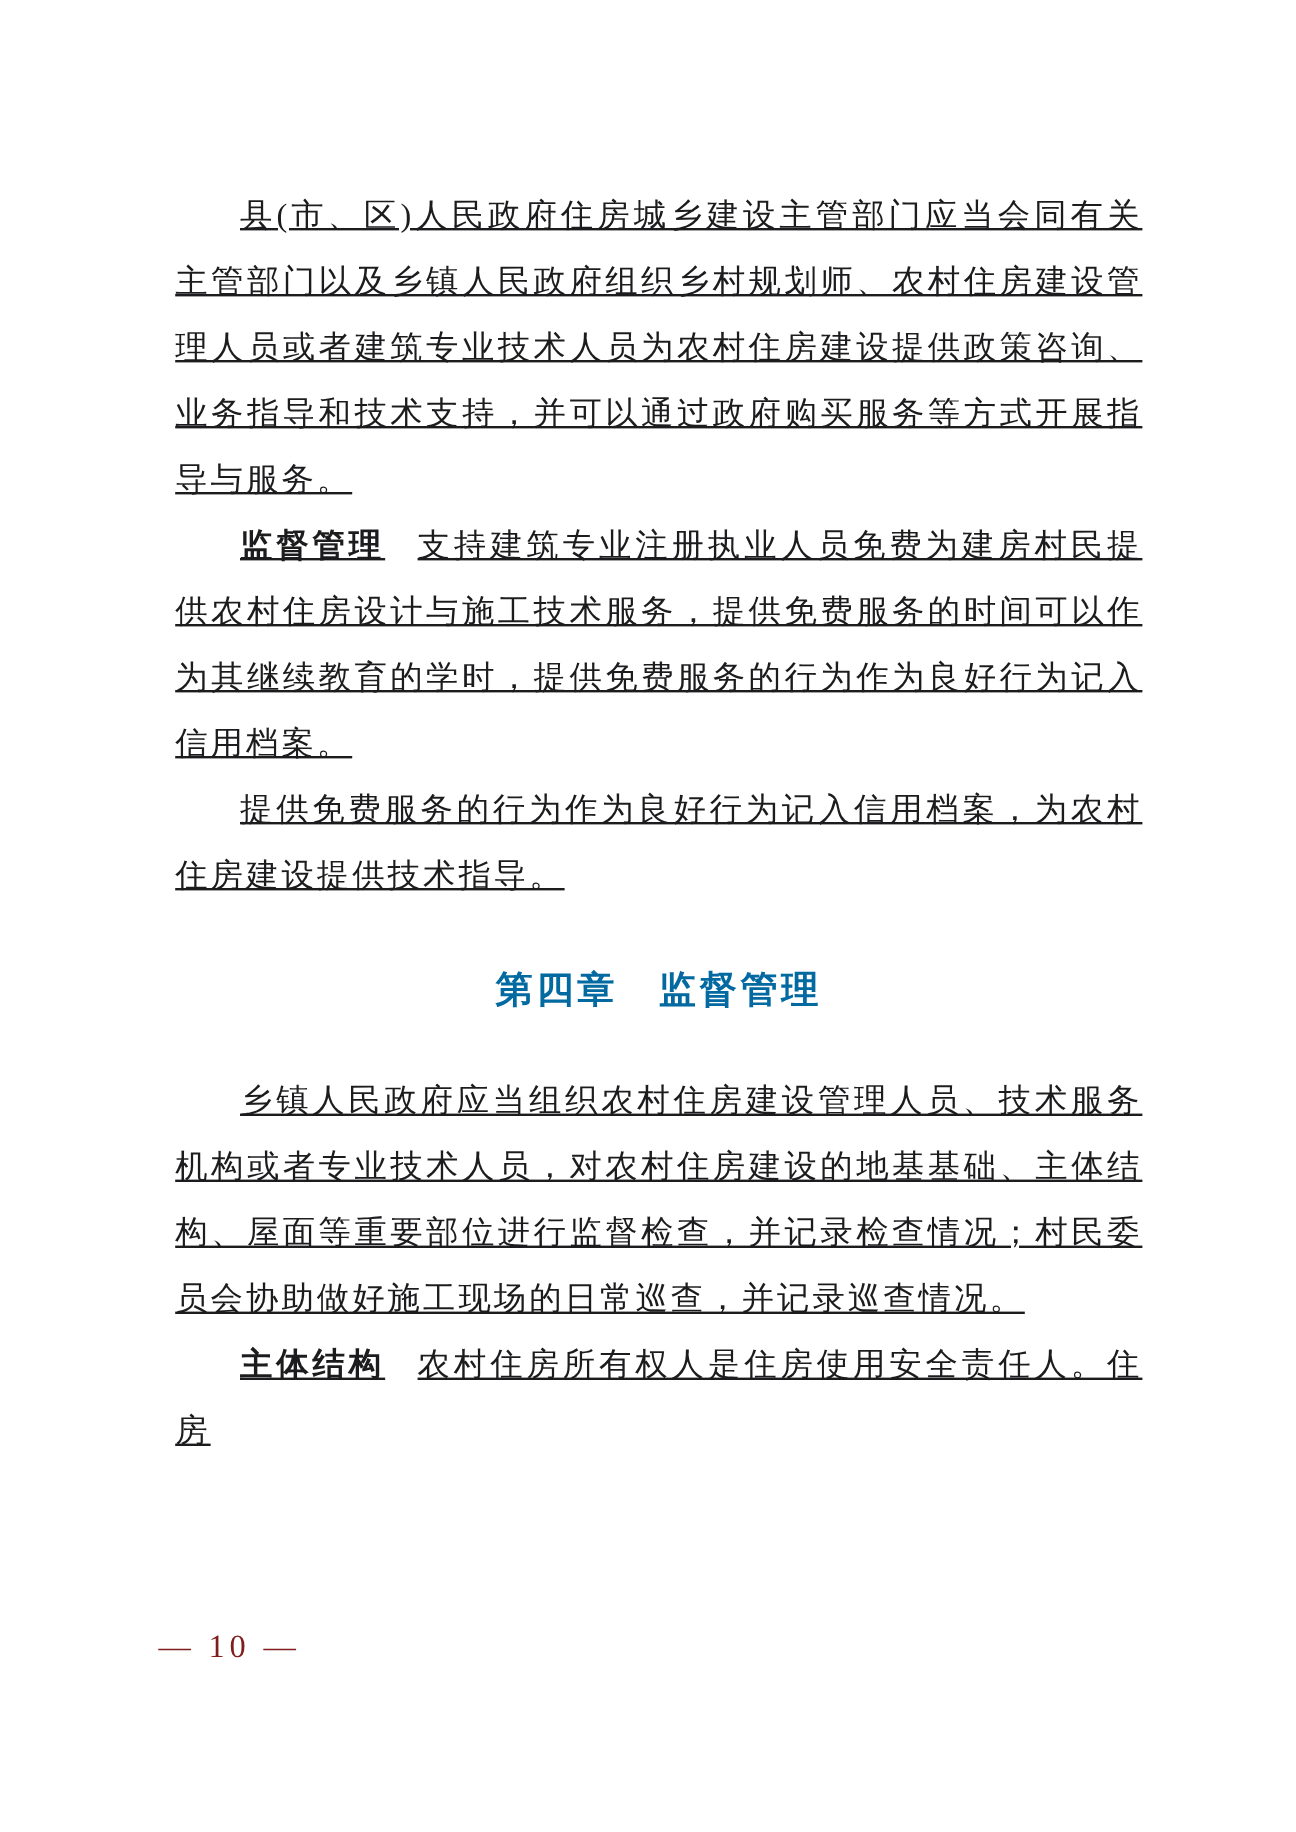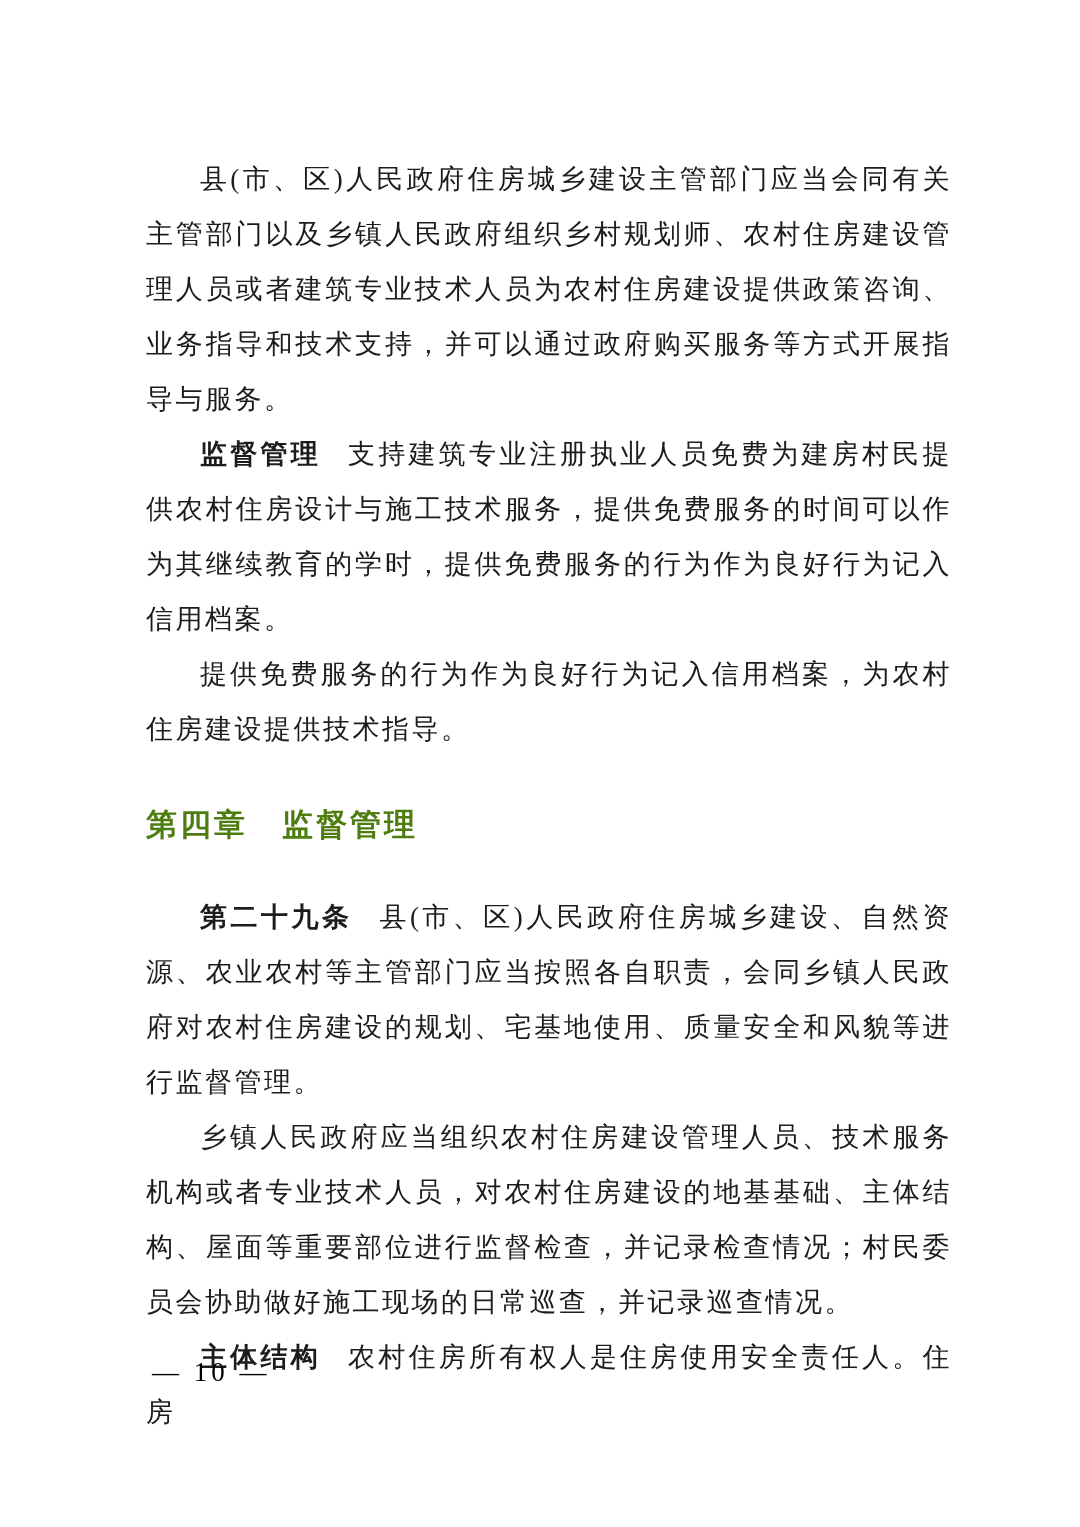--- a/index.html
+++ b/index.html
@@ -22,64 +22,64 @@
     width: 806px;
   }
   .para {
     margin: 0;
     font-size: 27px;
     line-height: 55px;
     letter-spacing: 2.5px;
     text-align: justify;
     text-justify: inter-character;
     text-indent: 2em;
+    text-decoration: underline;
   }
   .lead {
     font-family: "Liberation Sans", "DejaVu Sans", sans-serif;
     font-weight: bold;
     margin-right: 1em;
   }
   .lead:empty {
     margin-right: 0;
   }
   .chapter {
     margin: 40px 0 38px 0;
     font-family: "Liberation Sans", "DejaVu Sans", sans-serif;
     font-weight: bold;
     font-size: 31px;
     line-height: 55px;
     letter-spacing: 3px;
-    text-align: left;
-    color: #4d7c0f;
+    text-align: center;
+    color: #0369a1;
   }
   .footer {
     position: absolute;
-    left: 152px;
+    left: 132px;
     top: 1352px;
     font-size: 27px;
     line-height: 40px;
     letter-spacing: 4px;
-    color: #000000;
+    color: #7f1d1d;
   }
 </style>
 </head>
 <body>
 
 <div class="content">
 
   <p class="para"><span class="lead"></span><span>县(市、区)人民政府住房城乡建设主管部门应当会同有关主管部门以及乡镇人民政府组织乡村规划师、农村住房建设管理人员或者建筑专业技术人员为农村住房建设提供政策咨询、业务指导和技术支持，并可以通过政府购买服务等方式开展指导与服务。</span></p>
 
 
   <p class="para"><span class="lead">监督管理</span><span>支持建筑专业注册执业人员免费为建房村民提供农村住房设计与施工技术服务，提供免费服务的时间可以作为其继续教育的学时，提供免费服务的行为作为良好行为记入信用档案。</span></p>
 
   <p class="para"><span class="lead"></span><span>提供免费服务的行为作为良好行为记入信用档案，为农村住房建设提供技术指导。</span></p>
 
   <h2 class="chapter">第四章　监督管理</h2>
 
-  <p class="para"><span class="lead">第二十九条</span><span>县(市、区)人民政府住房城乡建设、自然资源、农业农村等主管部门应当按照各自职责，会同乡镇人民政府对农村住房建设的规划、宅基地使用、质量安全和风貌等进行监督管理。</span></p>
 
   <p class="para"><span class="lead"></span><span>乡镇人民政府应当组织农村住房建设管理人员、技术服务机构或者专业技术人员，对农村住房建设的地基基础、主体结构、屋面等重要部位进行监督检查，并记录检查情况；村民委员会协助做好施工现场的日常巡查，并记录巡查情况。</span></p>
 
   <p class="para"><span class="lead">主体结构</span><span>农村住房所有权人是住房使用安全责任人。住房</span></p>
 
 </div>
 
 <div class="footer">— 10 —</div>
 
 </body></html>

